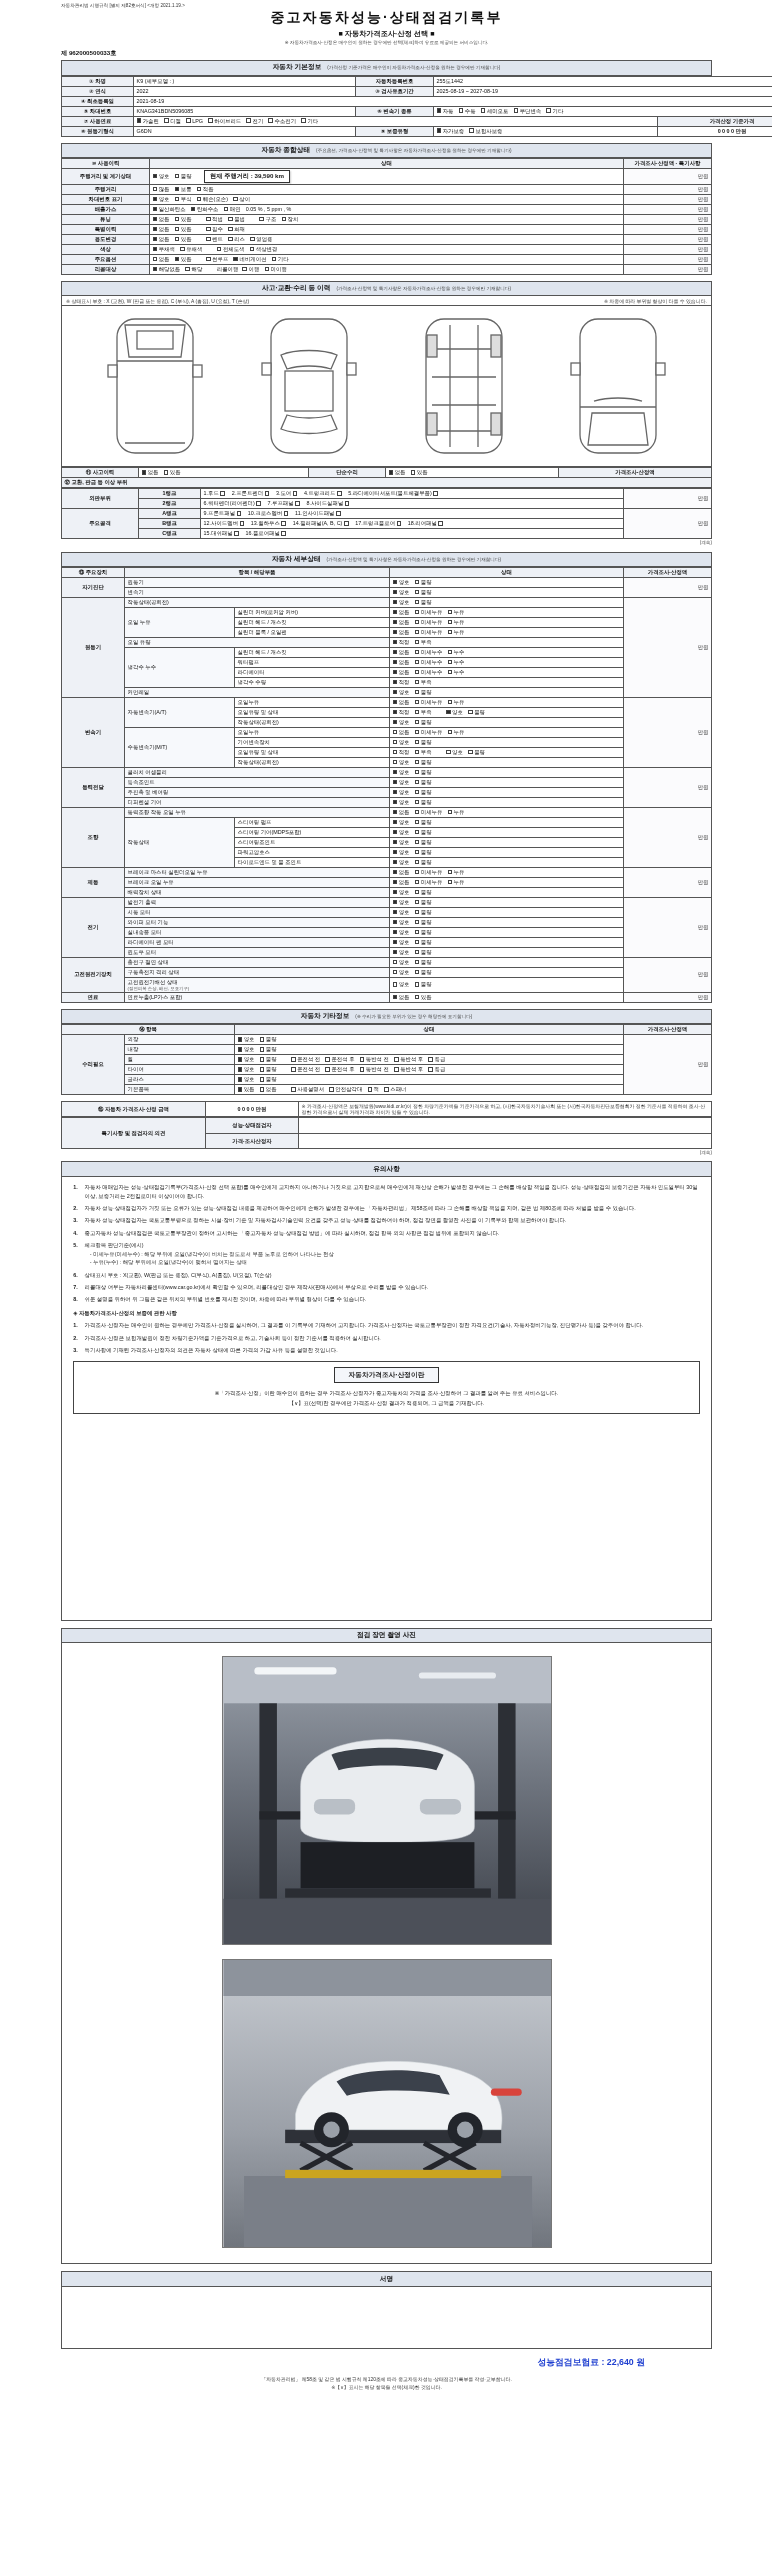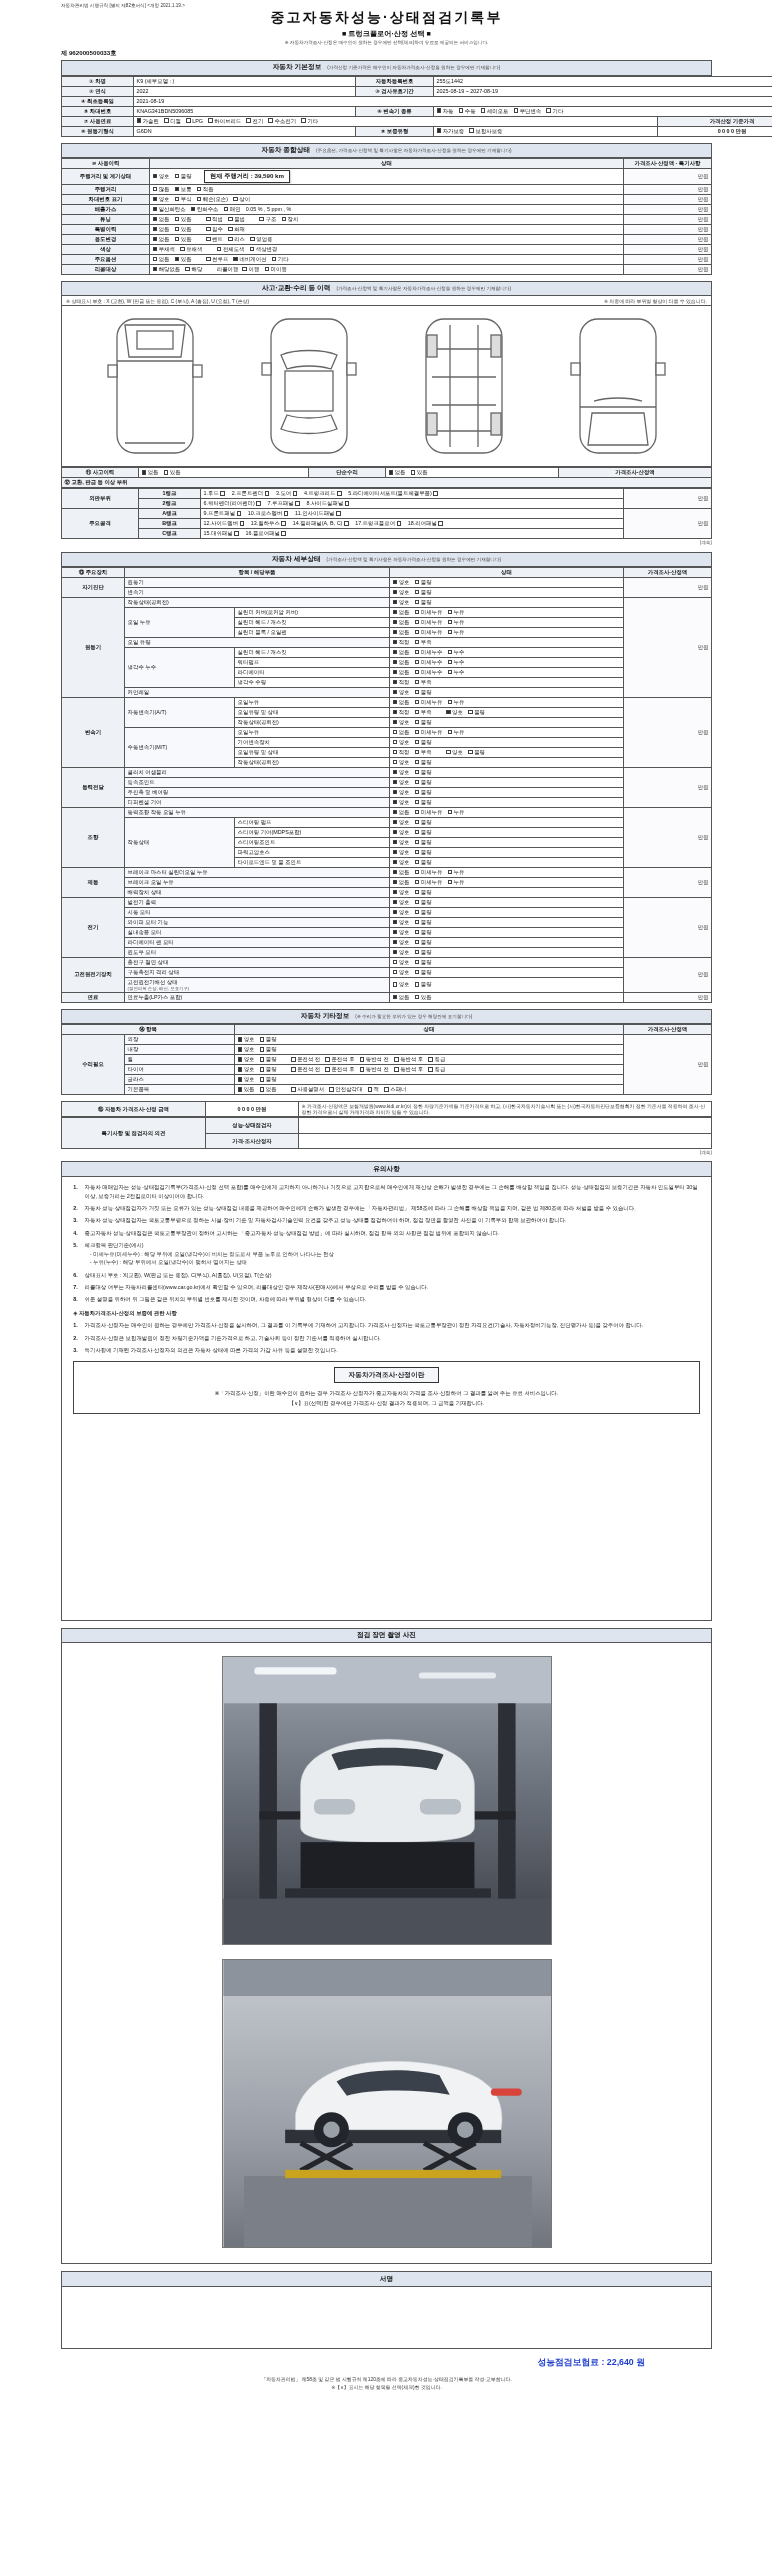--- a/index.html
+++ b/index.html
@@ -58,21 +58,21 @@
 </style>
 </head>
 <body>
 
 <div class="doc">
 
   <div class="hdr-top">
     <span class="tiny">자동차관리법 시행규칙 [별지 제82호서식] &lt;개정 2021.1.19.&gt;</span>
   </div>
   <div class="title">중고자동차성능·상태점검기록부</div>
-  <div class="subtitle">■ 트렁크플로어·산정 선택 ■</div>
+  <div class="subtitle">■ 자동차가격조사·산정 선택 ■</div>
   <div class="subnote">※ 자동차가격조사·산정은 매수인이 원하는 경우에만 선택(체크)하여 유료로 제공되는 서비스입니다.</div>
   <div class="docno">제 962000500033호</div>
 
   <div class="sect" style="margin-top:2.1px">
     <div class="band">
       <span>자동차 기본정보</span>
       <small>(가격산정 기준가격은 매수인이 자동차가격조사·산정을 원하는 경우에만 기재합니다)</small>
     </div>
     <table style="border-top:none">
       <colgroup>

